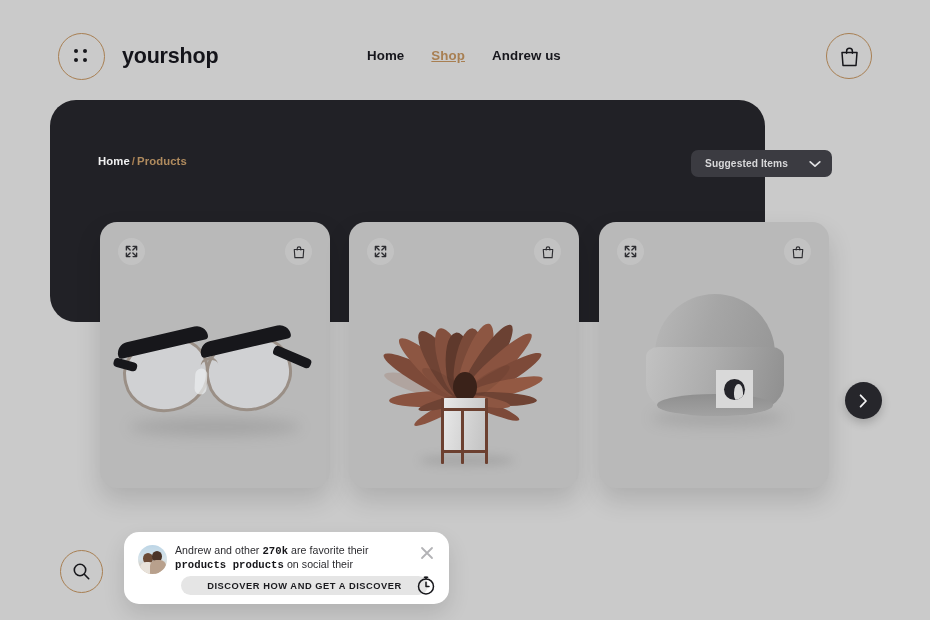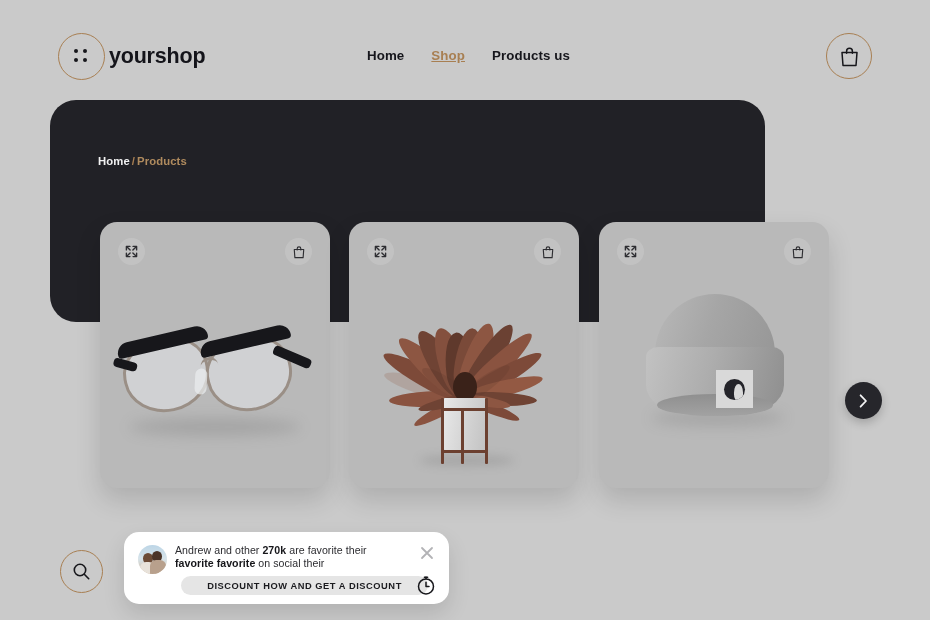--- a/index.html
+++ b/index.html
@@ -33,21 +33,21 @@
     display: flex;
     align-items: center;
   }
 
   .brand {
     position: absolute;
     left: 58px;
     top: 33px;
     display: flex;
     align-items: center;
-    gap: 4px;
+    gap: 17px;
   }
 
   .logo-circle {
     width: 47px;
     height: 47px;
     border-radius: 50%;
     border: 1.6px solid #a87f52;
     display: flex;
     align-items: center;
     justify-content: center;
@@ -418,21 +418,21 @@
   .toast-text {
     position: absolute;
     left: 51px;
     top: 12px;
     width: 225px;
     font-size: 10.6px;
     line-height: 13.4px;
     color: #2c2c30;
     letter-spacing: 0.05px;
   }
-  .toast-text b { font-weight: bold; color: #16161a; }
+  .toast-text b { font-weight: bold; color: #16161a; font-family: Liberation Mono, monospace; }
 
   .toast-close {
     position: absolute;
     right: 14px;
     top: 13px;
     width: 16px;
     height: 16px;
     cursor: pointer;
   }
 
@@ -482,37 +482,43 @@
             <i></i>
             <i></i>
         </div>
       </div>
       <div class="brand-name">yourshop</div>
     </div>
 
     <div class="nav">
       <div class="nav-item">Home</div>
       <div class="nav-item active">Shop</div>
-      <div class="nav-item">Products us</div>
+      <div class="nav-item">Andrew us</div>
     </div>
 
     <div class="cart-button">
       <svg width="19" height="21" viewBox="0 0 19 21" fill="none">
         <path d="M2 6.5h15l-1 13H3z" stroke="#17171b" stroke-width="1.5" stroke-linejoin="round"></path>
         <path d="M6.6 7.2V5.2a2.9 2.9 0 0 1 5.8 0v2" stroke="#17171b" stroke-width="1.5" stroke-linecap="round"></path>
       </svg>
     </div>
   </div>
 
   <div class="dark-panel">
 
     <div class="breadcrumb">
       <span class="crumb-home">Home</span><span class="crumb-sep">/</span><span class="crumb-current">Products</span>
     </div>
 
+    <div class="sort-dropdown">
+      <span class="sort-label">Suggested Items</span>
+      <svg width="12" height="8" viewBox="0 0 12 8" fill="none">
+        <path d="M1.2 1.8L6 6.2l4.8-4.4" stroke="#e2e2e4" stroke-width="1.7" stroke-linecap="round" stroke-linejoin="round"></path>
+      </svg>
+    </div>
   </div>
 
   <div class="card card-1">
     <div class="product-art">
       <div class="glasses-shadow"></div>
       <div class="glasses">
         <div class="lens l"></div>
         <div class="lens r"></div>
         <div class="nosepad"></div>
         <div class="bridge"></div>
@@ -625,31 +631,31 @@
   <div class="toast">
 
     <div class="toast-avatar">
       <div class="av-head-a"></div>
       <div class="av-body-a"></div>
       <div class="av-head-b"></div>
       <div class="av-body-b"></div>
     </div>
 
     <div class="toast-text">
-      <span>Andrew and other </span><b>270k</b><span> are favorite their </span><b>favorite favorite</b><span> on social their</span>
+      <span>Andrew and other </span><b>270k</b><span> are favorite their </span><b>products products</b><span> on social their</span>
     </div>
 
     <div class="toast-close">
       <svg width="16" height="16" viewBox="0 0 16 16" fill="none">
         <path d="M3 3l10 10M13 3L3 13" stroke="#b3b3b6" stroke-width="1.8" stroke-linecap="round"></path>
       </svg>
     </div>
 
     <button class="toast-cta">
-      <span>DISCOUNT HOW AND GET A DISCOUNT</span>
+      <span>DISCOVER HOW AND GET A DISCOVER</span>
     </button>
 
     <div class="toast-timer">
       <svg width="22" height="22" viewBox="0 0 22 22" fill="none">
         <circle cx="11" cy="12.4" r="7.5" stroke="#17171b" stroke-width="1.5"></circle>
         <path d="M11 8.2v4.2h3" stroke="#17171b" stroke-width="1.5" stroke-linecap="round" stroke-linejoin="round"></path>
         <path d="M9.4 3.2h3.2" stroke="#17171b" stroke-width="1.6" stroke-linecap="round"></path>
         <path d="M11 3.2v1.6" stroke="#17171b" stroke-width="1.6" stroke-linecap="round"></path>
       </svg>
     </div>

